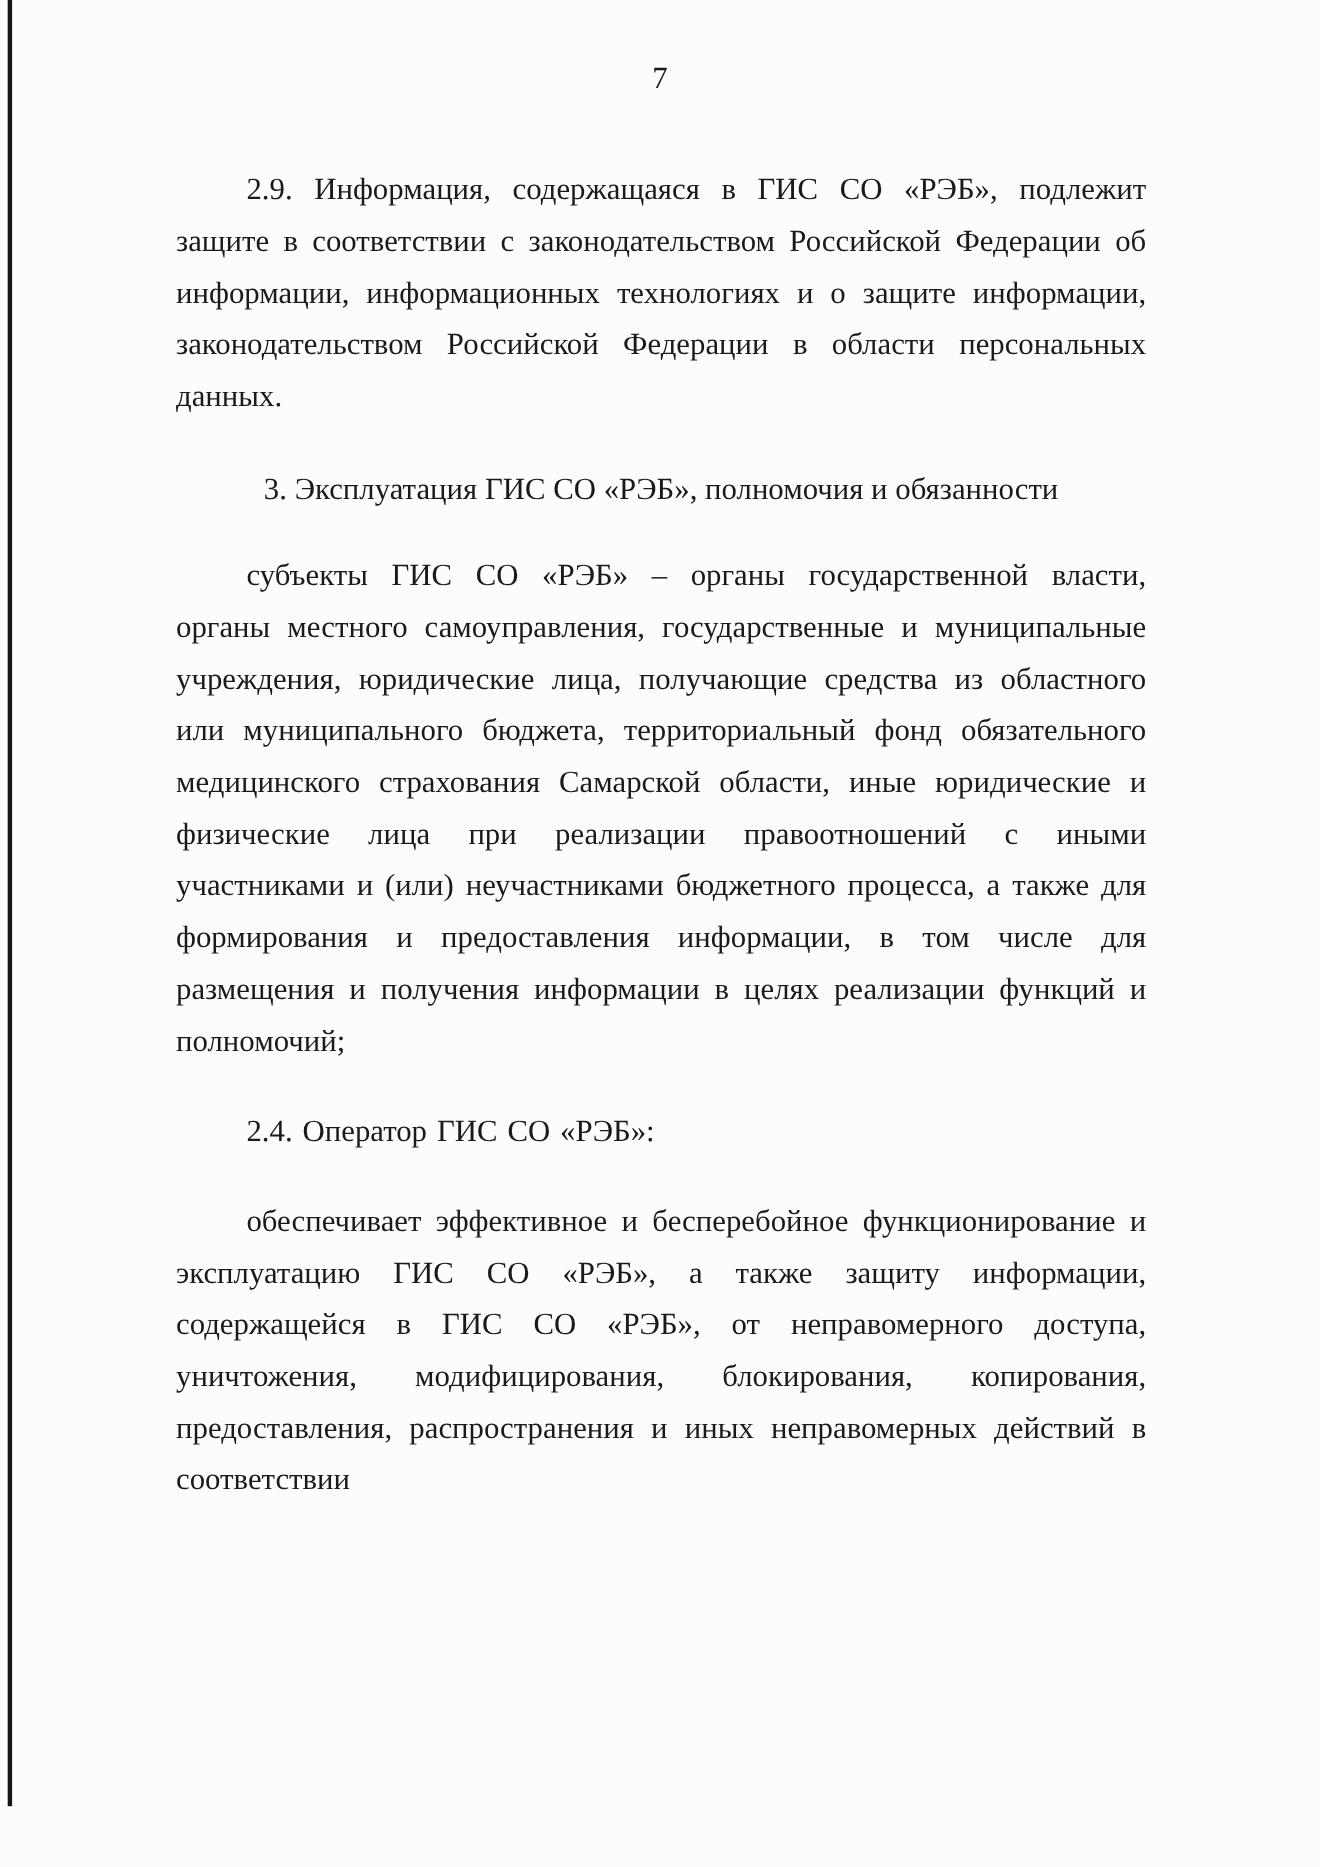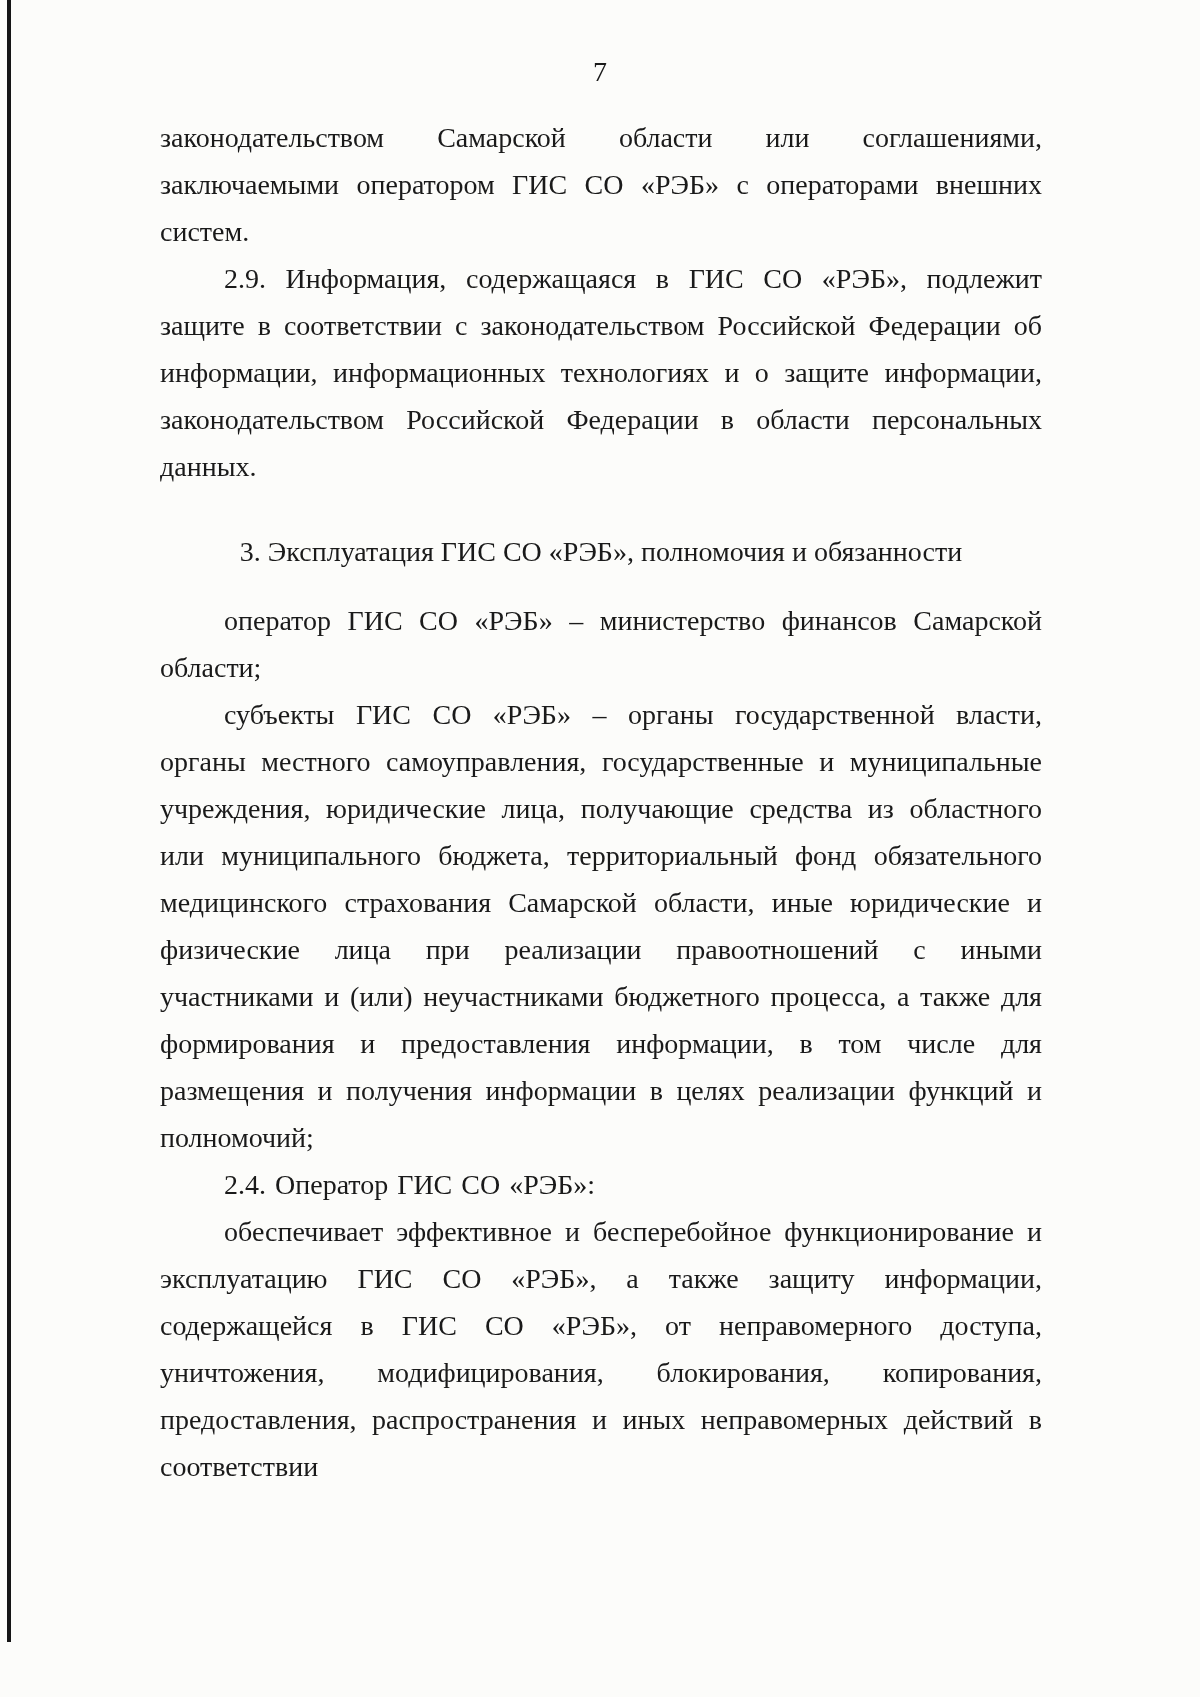--- a/index.html
+++ b/index.html
@@ -44,50 +44,49 @@
     font-size: 28px;
     line-height: 47px;
   }
   .doc-body p {
     margin: 0;
     text-align: justify;
     word-spacing: 2px;
   }
   .doc-body p.indent {
     text-indent: 64px;
+    margin-top: 35px;
   }
   .section-heading {
     margin: 42px 0 26px 0;
     text-align: center;
     line-height: 39px;
   }
   .heading-line {
   }
 </style>
 </head>
 <body>
 
 <div class="page">
 
   <div class="scan-edge-line"></div>
 
   <div class="page-number">7</div>
 
   <div class="doc-body">
 
-    <p>законодательством Самарской области или соглашениями, заключаемыми оператором ГИС СО «РЭБ» с операторами внешних систем.</p>
 
     <p class="indent">2.9. Информация, содержащаяся в ГИС СО «РЭБ», подлежит защите в соответствии с законодательством Российской Федерации об информации, информационных технологиях и о защите информации, законодательством Российской Федерации в области персональных данных.</p>
 
     <div class="section-heading">
       <div class="heading-line">3. Эксплуатация ГИС СО «РЭБ», полномочия и обязанности</div>
     </div>
 
 
-    <p class="indent">оператор ГИС СО «РЭБ» – министерство финансов Самарской области;</p>
 
     <p class="indent">субъекты ГИС СО «РЭБ» – органы государственной власти, органы местного самоуправления, государственные и муниципальные учреждения, юридические лица, получающие средства из областного или муниципального бюджета, территориальный фонд обязательного медицинского страхования Самарской области, иные юридические и физические лица при реализации правоотношений с иными участниками и (или) неучастниками бюджетного процесса, а также для формирования и предоставления информации, в том числе для размещения и получения информации в целях реализации функций и полномочий;</p>
 
 
     <p class="indent">2.4. Оператор ГИС СО «РЭБ»:</p>
 
     <p class="indent">обеспечивает эффективное и бесперебойное функционирование и эксплуатацию ГИС СО «РЭБ», а также защиту информации, содержащейся в ГИС СО «РЭБ», от неправомерного доступа, уничтожения, модифицирования, блокирования, копирования, предоставления, распространения и иных неправомерных действий в соответствии</p>
 
   </div>
 

